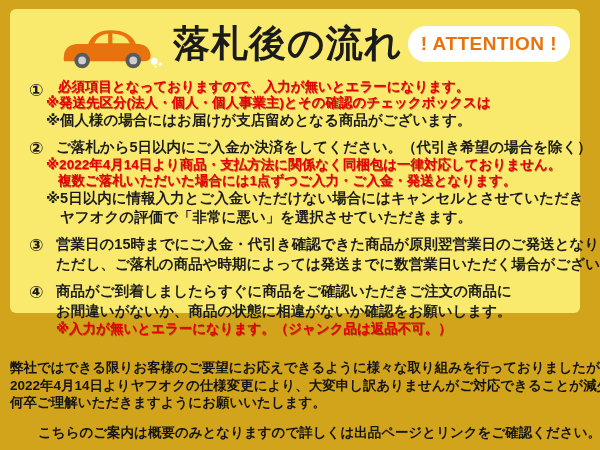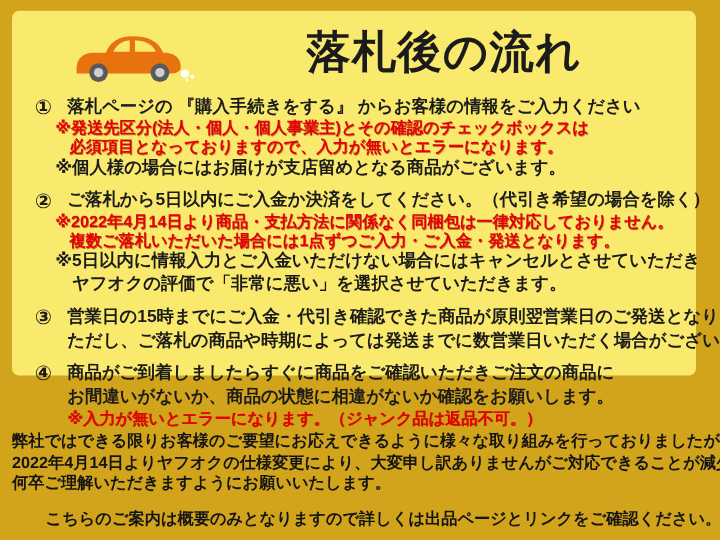--- a/index.html
+++ b/index.html
@@ -50,29 +50,29 @@
       <path d="M68 18 Q84 19 88 29 L68 29 Z" fill="#f9e96d"></path>
       <circle cx="33" cy="49" r="9" fill="#5a5a5a"></circle>
         <circle cx="33" cy="49" r="4.5" fill="#cfcfcf"></circle>
       <circle cx="92" cy="49" r="9" fill="#5a5a5a"></circle>
         <circle cx="92" cy="49" r="4.5" fill="#cfcfcf"></circle>
       <circle cx="116" cy="50" r="4" fill="#ffffff"></circle>
         <circle cx="123" cy="53" r="2" fill="#ffffff"></circle>
         <circle cx="118" cy="56" r="1.3" fill="#ffffff"></circle>
     </svg>
     <div class="title">落札後の流れ</div>
+    <div class="badge">! ATTENTION !</div>
   </div>
 
   <div class="sections">
 
     <div class="section">
       <span class="sec-num">①</span>
-      <div class="main">落札ページの 『購入手続きをする』 からお客様の情報をご入力ください</div>
+      <div class="note red indent">必須項目となっておりますので、入力が無いとエラーになります。</div>
       <div class="note red">※発送先区分(法人・個人・個人事業主)とその確認のチェックボックスは</div>
-      <div class="note red indent">必須項目となっておりますので、入力が無いとエラーになります。</div>
       <div class="note blk">※個人様の場合にはお届けが支店留めとなる商品がございます。</div>
     </div>
 
     <div class="section">
       <span class="sec-num">②</span>
       <div class="main">ご落札から5日以内にご入金か決済をしてください。（代引き希望の場合を除く）</div>
       <div class="note red">※2022年4月14日より商品・支払方法に関係なく同梱包は一律対応しておりません。</div>
       <div class="note red indent">複数ご落札いただいた場合には1点ずつご入力・ご入金・発送となります。</div>
       <div class="note blk">※5日以内に情報入力とご入金いただけない場合にはキャンセルとさせていただき</div>
       <div class="note blk indent">ヤフオクの評価で「非常に悪い」を選択させていただきます。</div>

